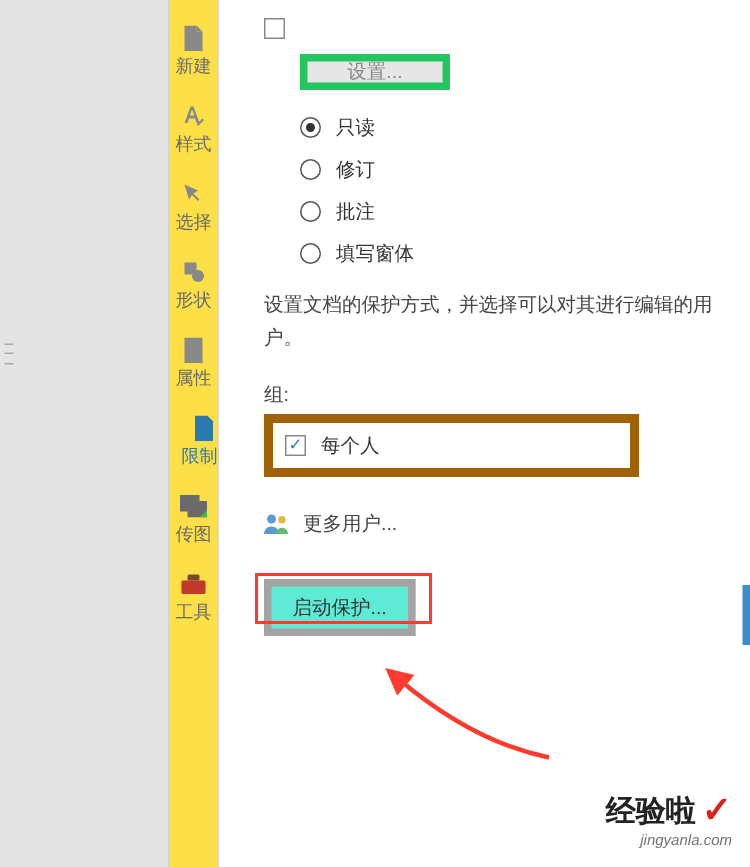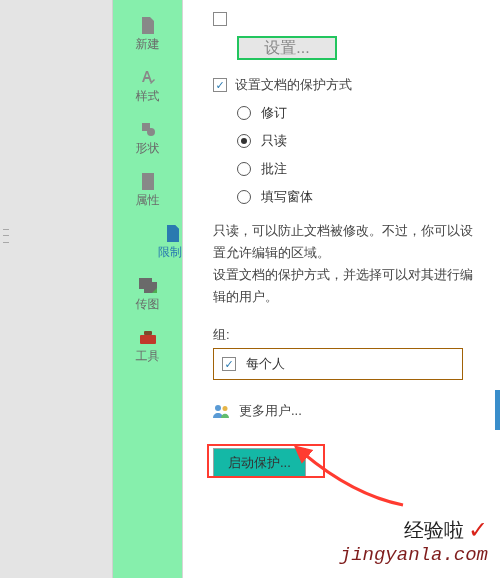--- a/index.html
+++ b/index.html
@@ -34,22 +34,22 @@
     flex-direction: column;
     justify-content: space-around;
     align-items: center;
   }
   .gutter-handle div {
     width: 6px;
     height: 1px;
     background: #a8a8a8;
   }
   .sidebar {
-    width: 70px;
-    background: #86efac;
+    width: 33px;
+    background: #fde047;
     border-right: 1px solid #d6d6d6;
     display: flex;
     flex-direction: column;
     padding-top: 6px;
   }
   .side-item {
     display: flex;
     flex-direction: column;
     align-items: center;
     justify-content: center;
@@ -105,23 +105,23 @@
   .checkbox.checked::before {
     content: "✓";
     color: #2a7ab0;
   }
   .btn-settings {
     margin-left: 24px;
     margin-bottom: 16px;
     width: 100px;
     height: 24px;
     background: #e6e6e6;
-    border: 2px solid #22c55e;
+    border: 5px solid #22c55e;
     color: #888;
-    font-size: 16px;
+    font-size: 13px;
     display: flex;
     align-items: center;
     justify-content: center;
   }
   .radio-group {
     margin-left: 24px;
     margin-bottom: 14px;
   }
   .radio-row {
     display: flex;
@@ -149,41 +149,41 @@
     margin-left: 0px;
     margin-bottom: 18px;
     color: #444;
     line-height: 1.7;
   }
   .group-label {
     margin-bottom: 4px;
     color: #444;
   }
   .group-box {
-    border: 1px solid #a16207;
+    border: 6px solid #a16207;
     padding: 6px 8px;
     margin-bottom: 22px;
     width: 250px;
   }
   .group-inner {
     display: flex;
     align-items: center;
   }
   .group-inner .checkbox { margin-right: 10px; }
   .more-users {
     display: flex;
     align-items: center;
     margin-bottom: 28px;
     color: #444;
     cursor: pointer;
   }
   .more-users svg { margin-right: 8px; }
   .start-btn {
-    border: 1px solid #a3a3a3;
-    background: #14b8a6;
+    border: 5px solid #a3a3a3;
+    background: #5eead4;
     padding: 5px 14px;
     font-size: 13px;
     color: #333;
     cursor: pointer;
     display: inline-block;
     position: relative;
   }
   .red-box {
     position: absolute;
     border: 2.5px solid #ff3b30;
@@ -195,37 +195,36 @@
   }
   .watermark {
     position: absolute;
     right: 12px;
     bottom: 12px;
     text-align: right;
     font-family: Arial, sans-serif;
   }
   .watermark .line1 {
     font-size: 20px;
-    font-weight: normal;
+    font-weight: bold;
     color: #222;
     display: flex;
     align-items: center;
     justify-content: flex-end;
     text-align: center;
   }
   .watermark .check {
     color: #d9231a;
     font-size: 24px;
     margin-left: 4px;
   }
   .watermark .line2 {
-    font-size: 19px;
+    font-size: 10px;
     font-style: italic;
-    color: #7f1d1d;
-    font-family: Liberation Mono, monospace;
+    color: #737373;
   }
   .blue-tab {
     position: absolute;
     right: 0;
     top: 390px;
     width: 5px;
     height: 40px;
     background: #3a8ecb;
   }
 </style>
@@ -256,20 +255,28 @@
         <svg width="16" height="16" viewBox="0 0 16 16">
             <path d="M2 13L6 2h2l4 11h-2l-1-3H5l-1 3H2z M5.6 8h3L7 4 5.6 8z" fill="#888"></path>
             <path d="M10 14l4-4 1 1-4 4-1-1z" fill="#888"></path>
           </svg>
       </span>
       <span class="lbl">样式</span>
     </div>
     <div class="side-item">
       <span class="ic">
         <svg width="16" height="16" viewBox="0 0 16 16">
+            <path d="M2 2l3 10 2-3 4 4 1-1-4-4 3-2L2 2z" fill="#888"></path>
+          </svg>
+      </span>
+      <span class="lbl">选择</span>
+    </div>
+    <div class="side-item">
+      <span class="ic">
+        <svg width="16" height="16" viewBox="0 0 16 16">
             <rect x="2" y="2" width="8" height="8" fill="#888"></rect>
             <circle cx="11" cy="11" r="4" fill="#aaa"></circle>
           </svg>
       </span>
       <span class="lbl">形状</span>
     </div>
     <div class="side-item">
       <span class="ic">
         <svg width="14" height="17" viewBox="0 0 14 17">
             <path d="M1 0h12v17H1z" fill="#888"></path>
@@ -310,46 +317,41 @@
       <span class="lbl">工具</span>
     </div>
   </div>
 
   <div class="main">
     <div class="row">
       <span class="checkbox"></span>
     </div>
     <div class="btn-settings">设置...</div>
 
-    <div class="row">
-      <span class="checkbox checked"></span>
-      <span>设置文档的保护方式</span>
-    </div>
 
     <div class="radio-group">
+      <div class="radio-row">
+        <span class="radio sel"></span>
+        <span>只读</span>
+      </div>
       <div class="radio-row">
         <span class="radio"></span>
         <span>修订</span>
       </div>
       <div class="radio-row">
-        <span class="radio sel"></span>
-        <span>只读</span>
-      </div>
-      <div class="radio-row">
         <span class="radio"></span>
         <span>批注</span>
       </div>
       <div class="radio-row">
         <span class="radio"></span>
         <span>填写窗体</span>
       </div>
     </div>
 
     <div class="desc">
-      <div>只读，可以防止文档被修改。不过，你可以设置允许编辑的区域。</div>
       <div>设置文档的保护方式，并选择可以对其进行编辑的用户。</div>
     </div>
 
     <div class="group-label">组:</div>
     <div class="group-box">
       <div class="group-inner">
         <span class="checkbox checked"></span>
         <span>每个人</span>
       </div>
     </div>

